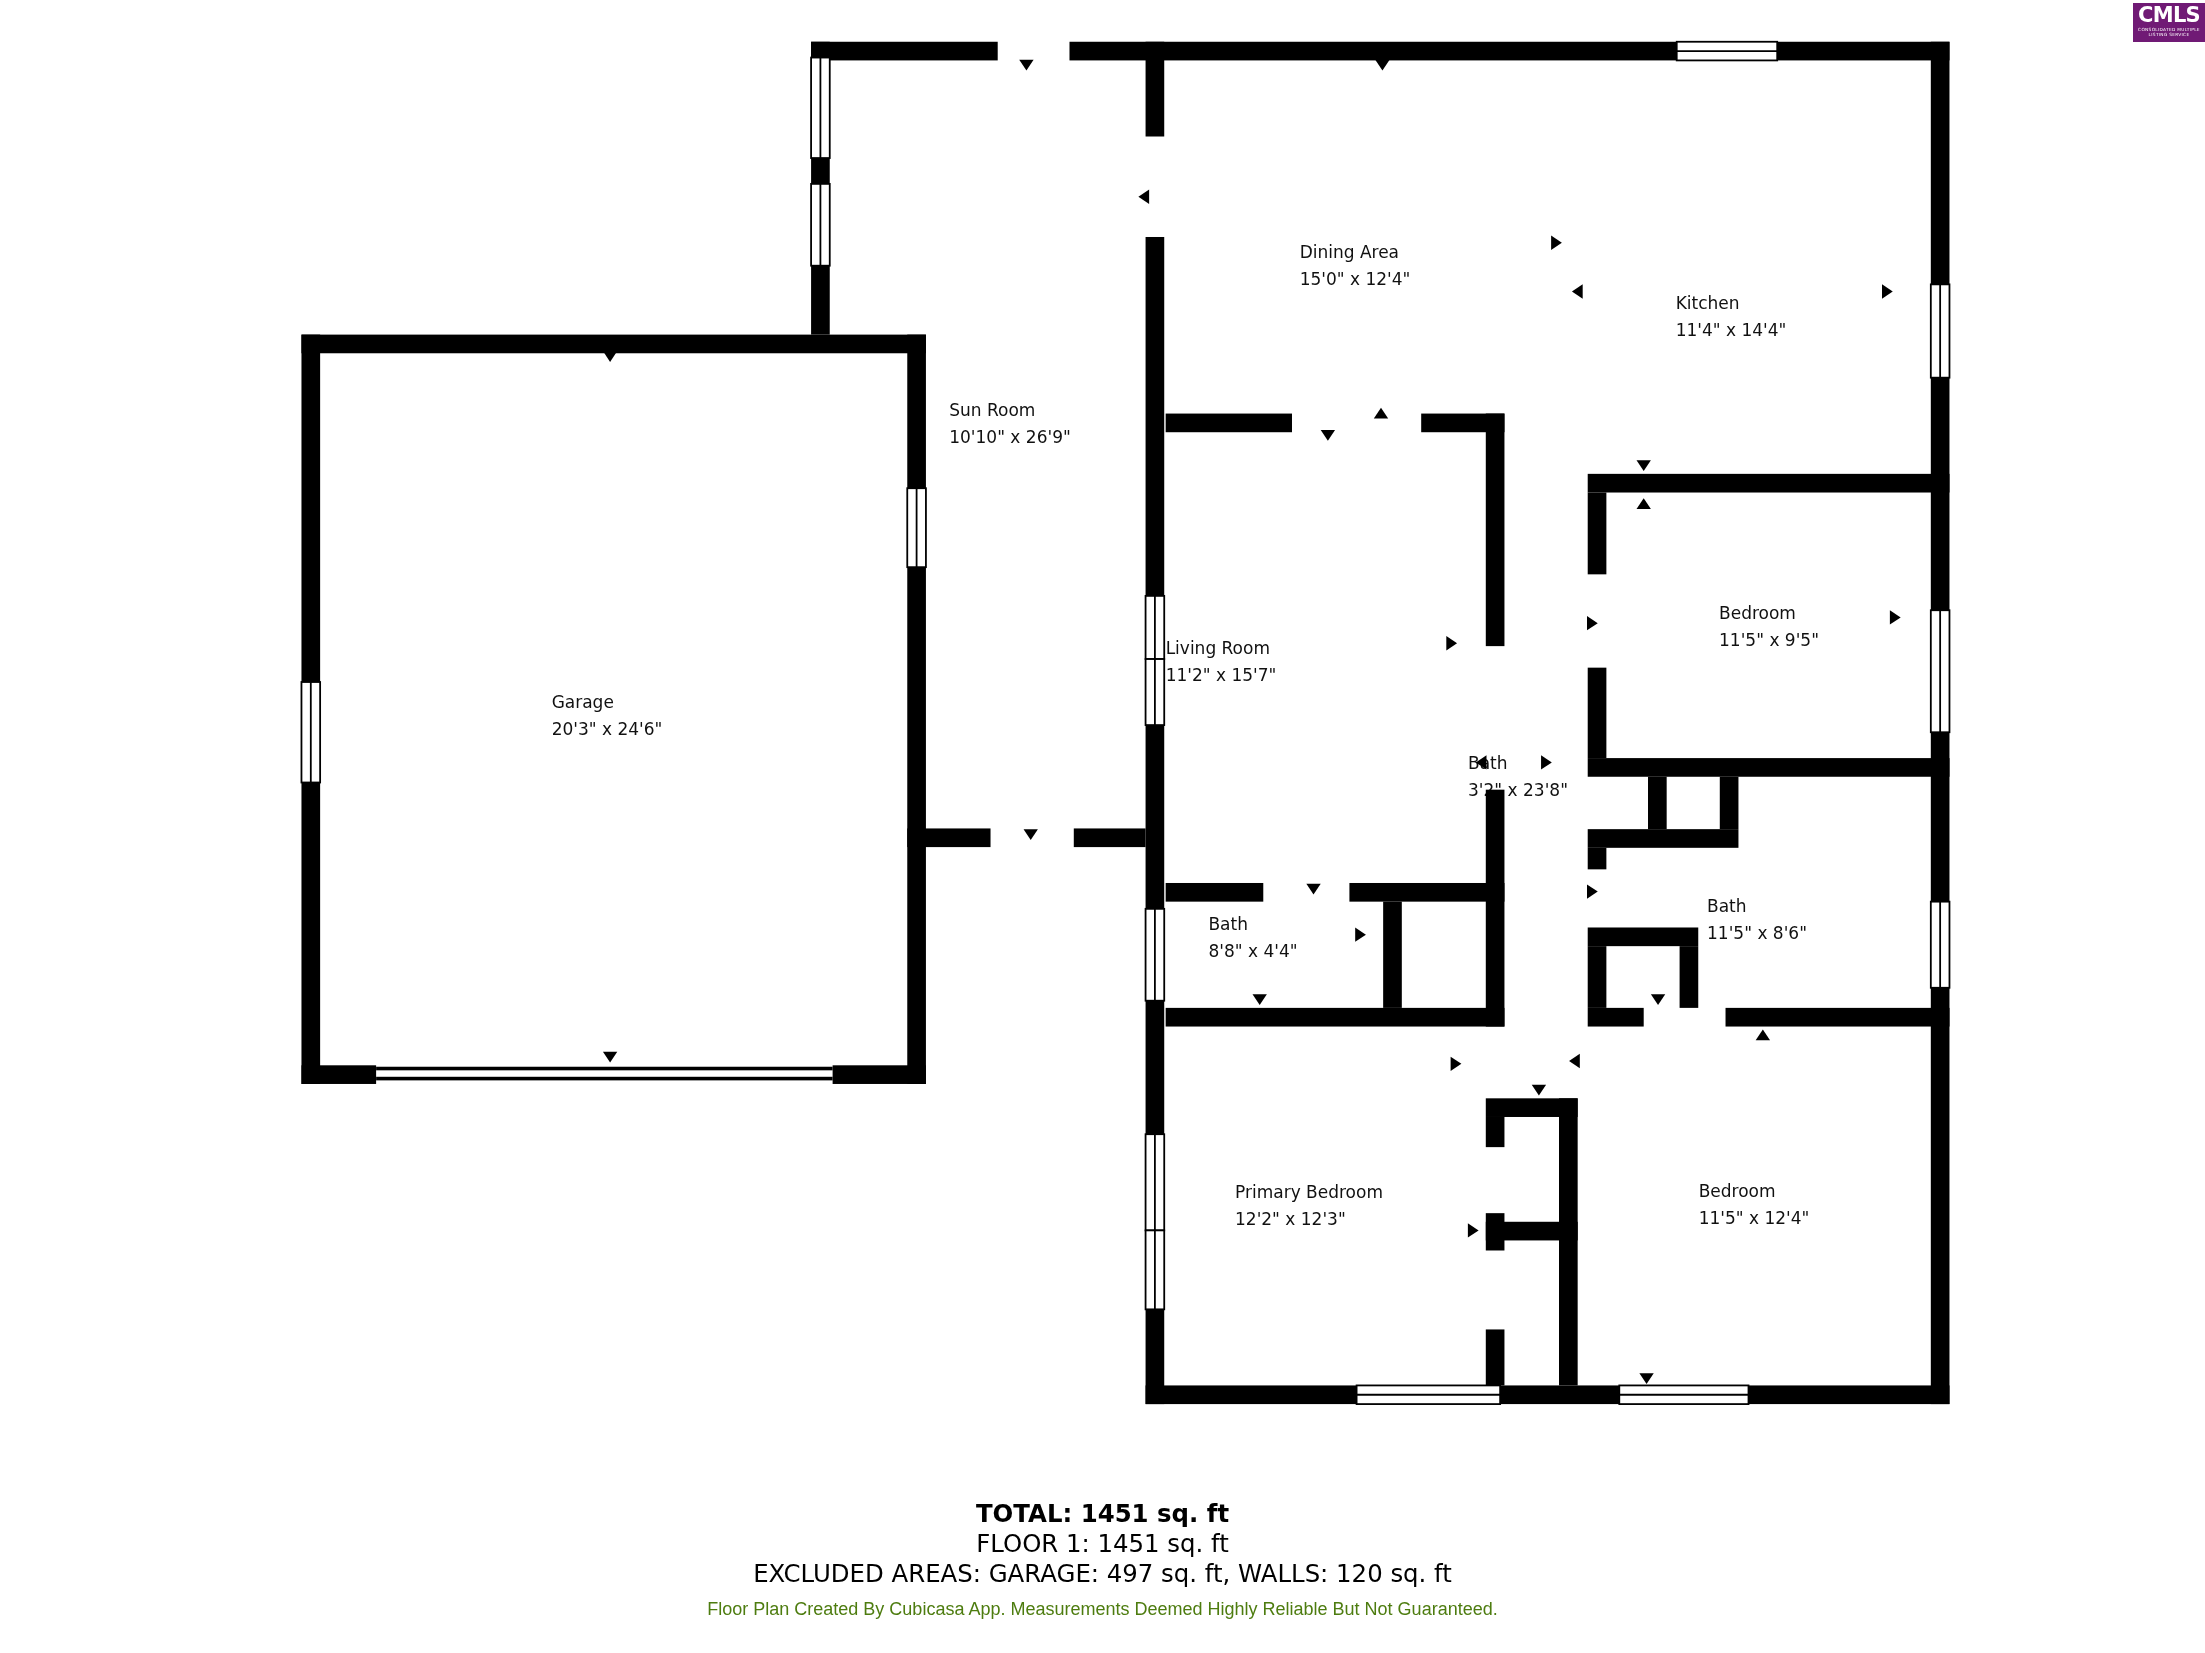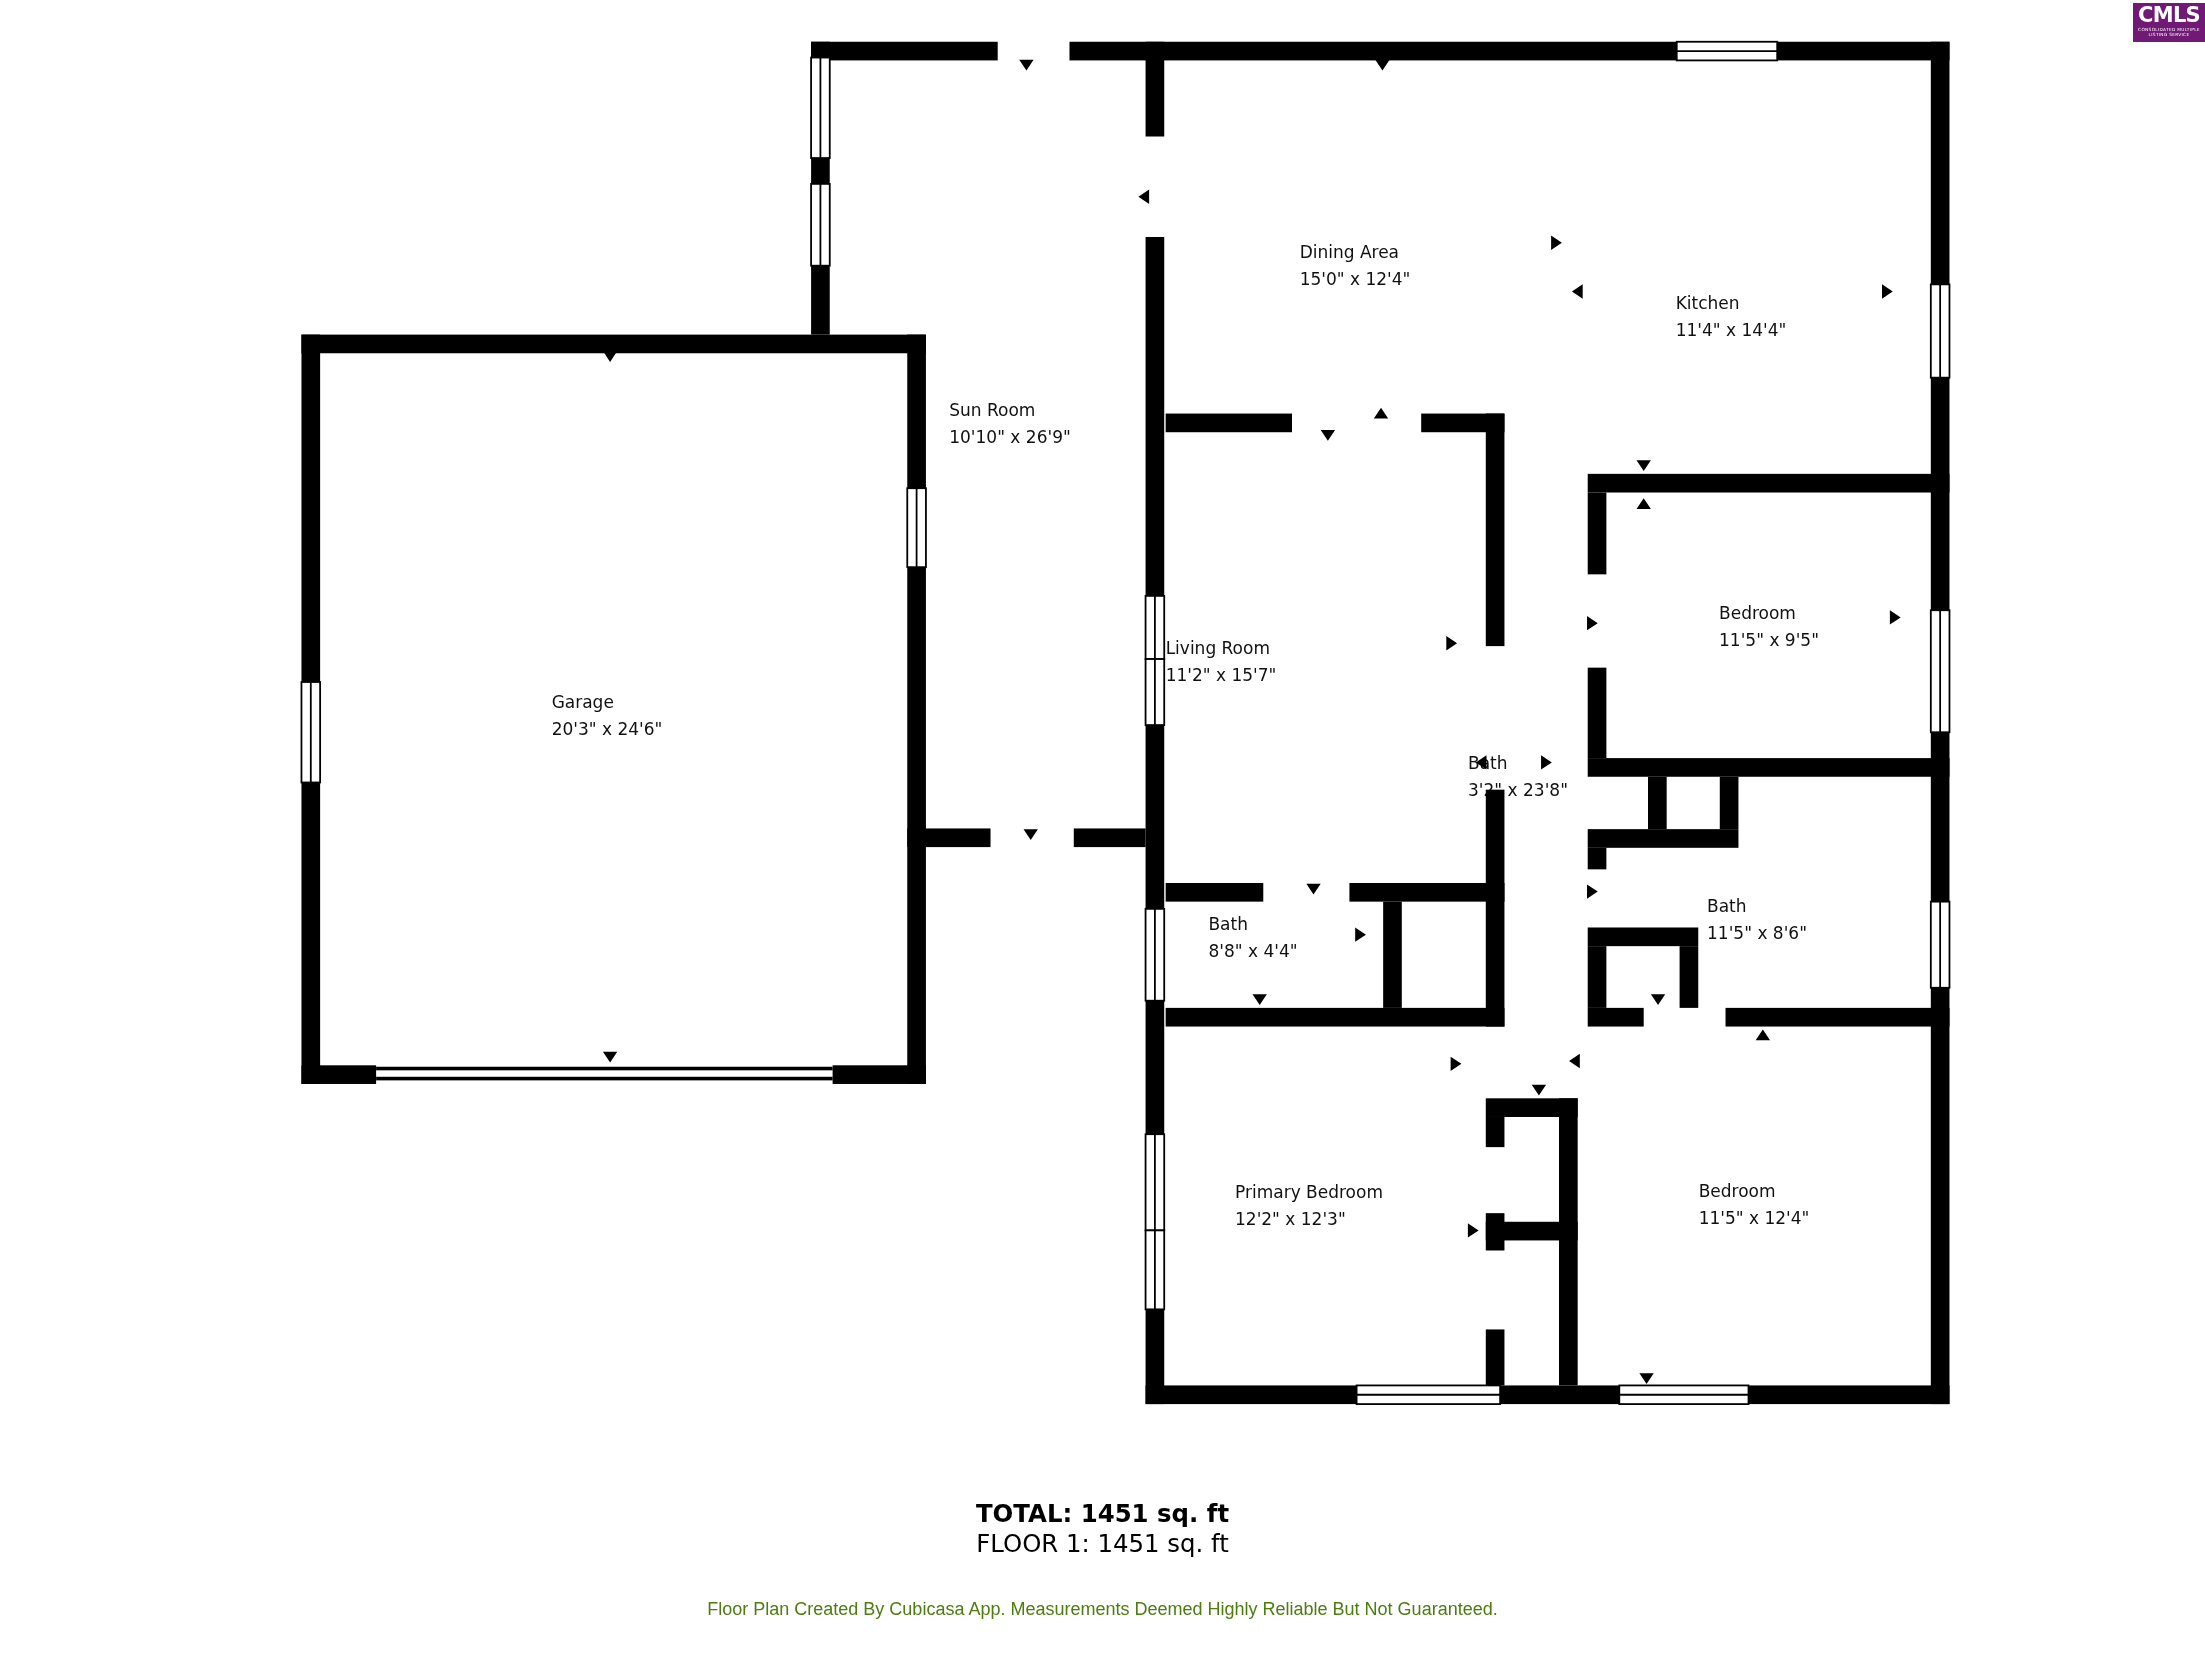--- a/index.html
+++ b/index.html
@@ -212,18 +212,19 @@
   </svg>
 
   <div class="logo">
     <div class="big">CMLS</div>
     <div class="small">CONSOLIDATED MULTIPLE LISTING SERVICE</div>
   </div>
 
   <div class="summary">
     <div class="t1">TOTAL: 1451 sq. ft</div>
     <div class="t2">FLOOR 1: 1451 sq. ft</div>
+    <div class="t3">EXCLUDED AREAS: GARAGE: 497 sq. ft, WALLS: 120 sq. ft</div>
   </div>
 
   <div class="footer">Floor Plan Created By Cubicasa App. Measurements Deemed Highly Reliable But Not Guaranteed.</div>
 
 </div>
 
 
 </body></html>

